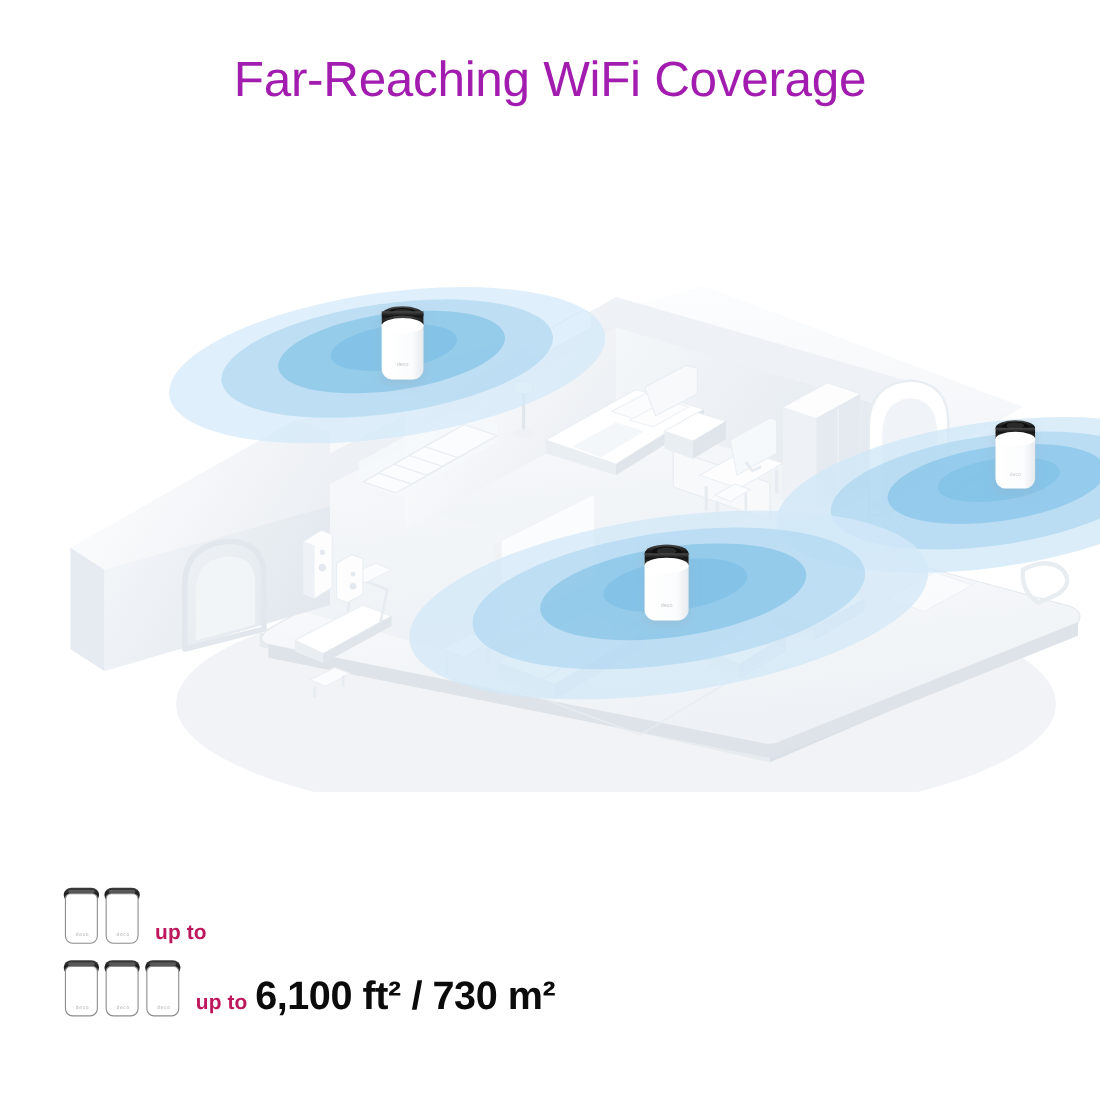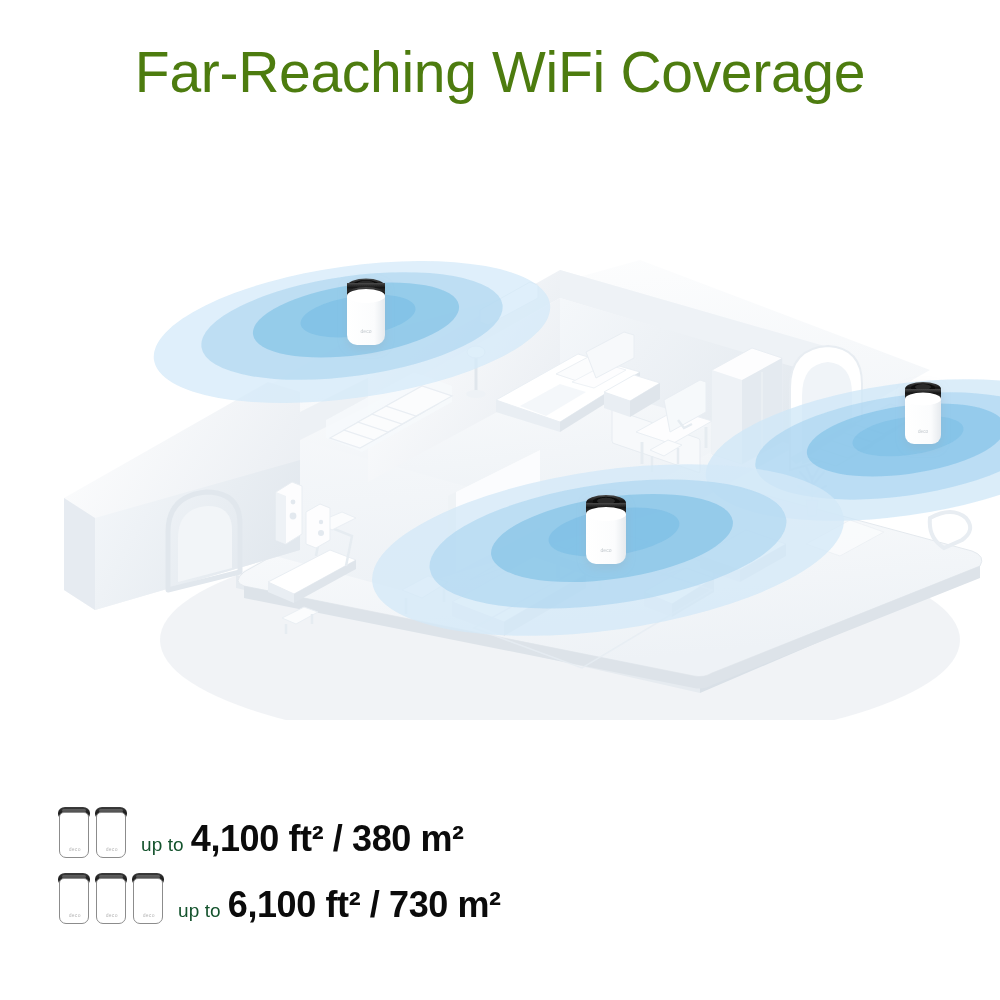--- a/index.html
+++ b/index.html
@@ -24,25 +24,25 @@
     background: #ffffff;
   }
 
   
   .title {
     position: absolute;
     left: 0;
     top: 44px;
     width: 1000px;
     text-align: center;
-    font-size: 57px;
+    font-size: 45px;
     line-height: 56px;
     font-weight: 400;
     letter-spacing: -0.3px;
-    color: #4d7c0f;
+    color: #a21caf;
     white-space: nowrap;
   }
 
   
   .stage {
     position: absolute;
     left: 0;
     top: 120px;
     width: 1000px;
     height: 600px;
@@ -119,23 +119,23 @@
 
   .legend-text {
     display: flex;
     align-items: baseline;
     margin-left: 12px;
     white-space: nowrap;
     color: #111111;
   }
   .legend-prefix {
     font-size: 19px;
-    font-weight: 400;
+    font-weight: 700;
     letter-spacing: 0.1px;
-    color: #14532d;
+    color: #be185d;
   }
   .legend-value {
     font-size: 36px;
     font-weight: 700;
     letter-spacing: -0.4px;
     margin-left: 7px;
     color: #0b0b0b;
   }
 </style>
 </head>
@@ -458,21 +458,20 @@
           <div class="brand">deco</div>
         </div>
         <div class="unit-icon">
           <div class="cap"></div>
           <div class="body"></div>
           <div class="brand">deco</div>
         </div>
       </div>
       <div class="legend-text">
         <span class="legend-prefix">up to</span>
-        <span class="legend-value">4,100 ft² / 380 m²</span>
       </div>
     </div>
 
     <div class="legend-row">
       <div class="unit-group">
         <div class="unit-icon">
           <div class="cap"></div>
           <div class="body"></div>
           <div class="brand">deco</div>
         </div>

